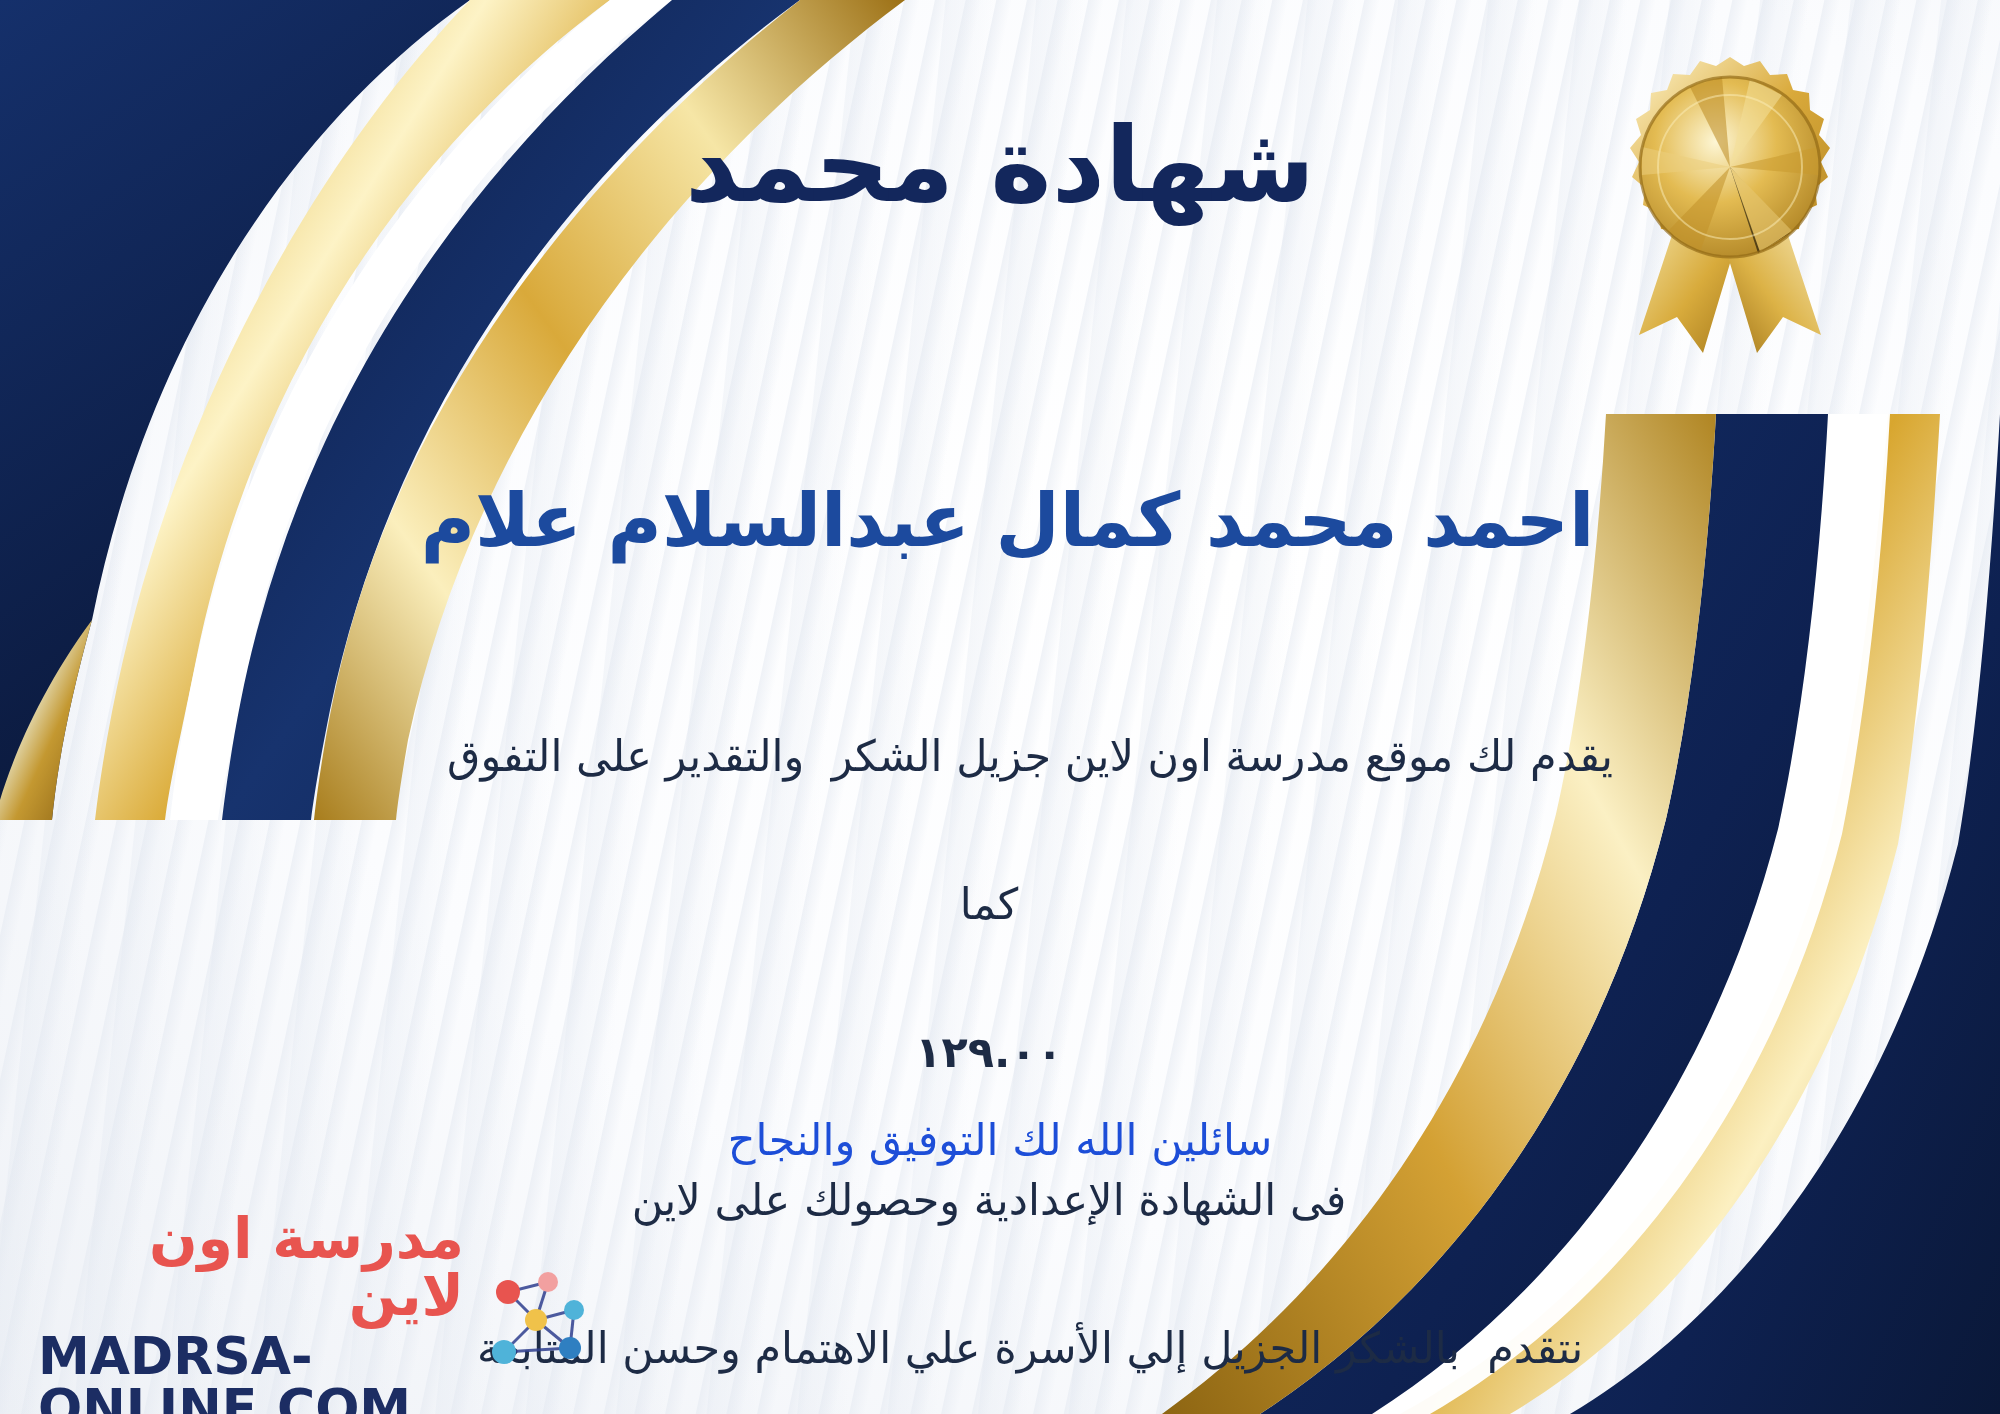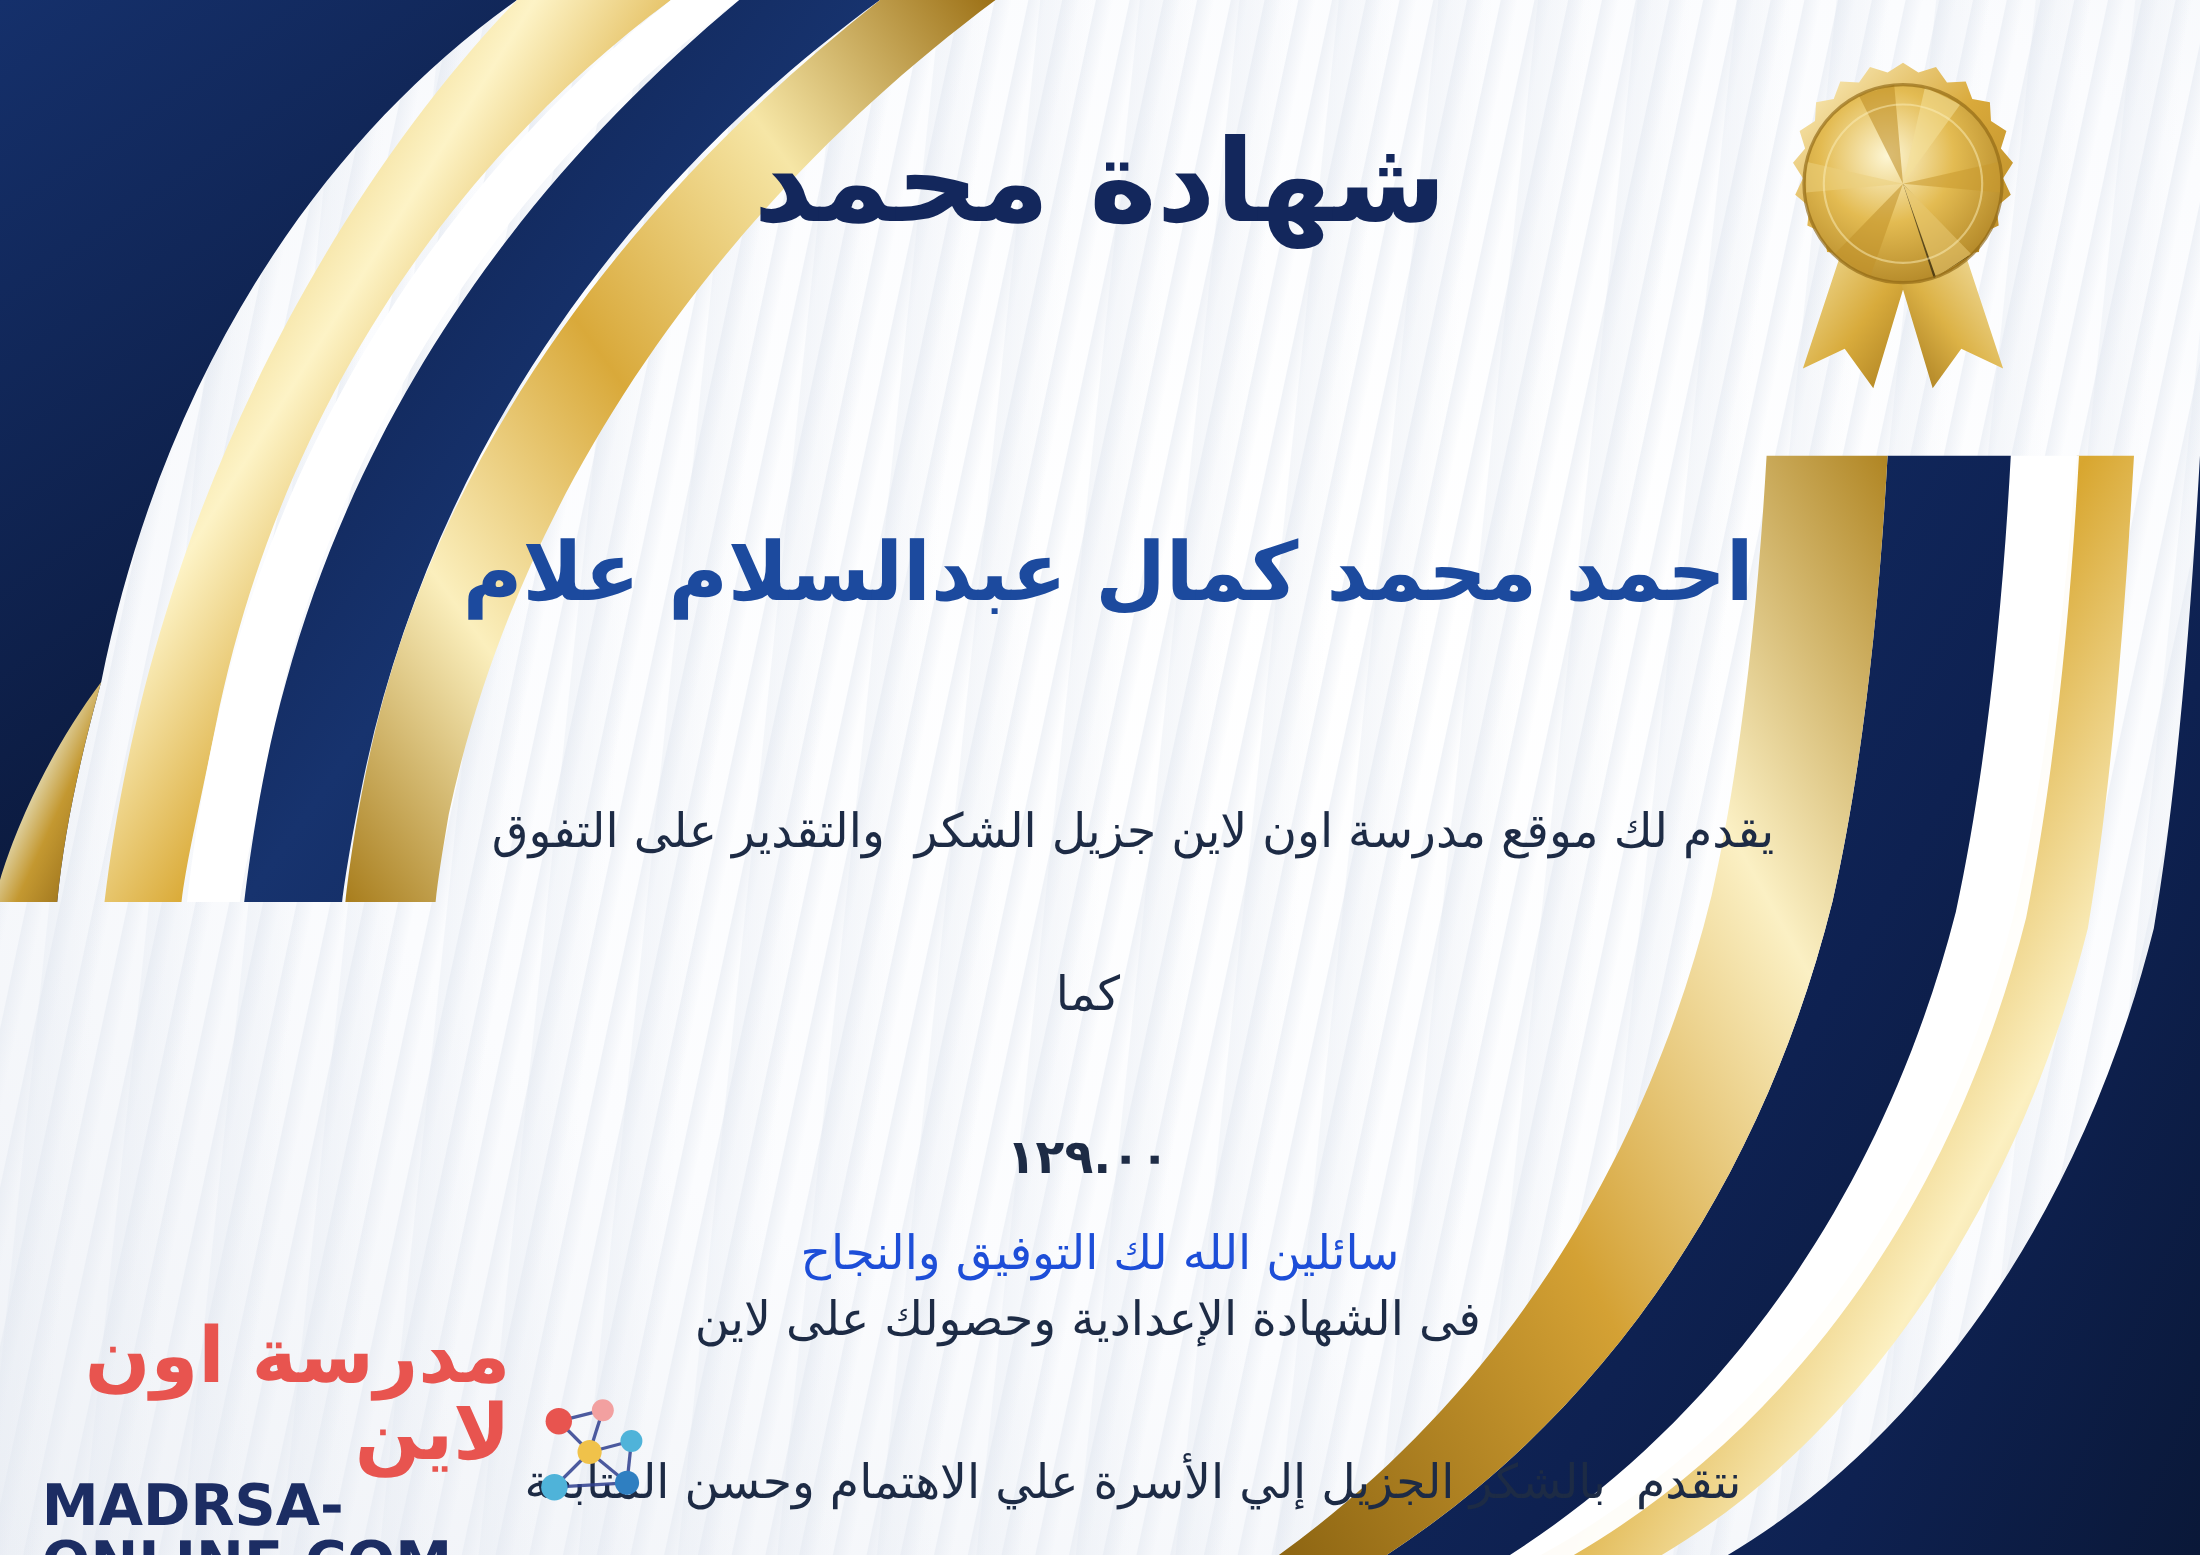--- a/index.html
+++ b/index.html
@@ -128,21 +128,21 @@
     gap: 10px;
     direction: rtl;
   }
   .logo-text {
     display: flex;
     flex-direction: column;
     align-items: flex-start;
     line-height: 1;
   }
   .logo-arabic {
-    font-size: 70px;
+    font-size: 57px;
     font-weight: bold;
     color: #e8544f;
     letter-spacing: -1px;
     direction: rtl;
   }
   .logo-latin {
     font-size: 52px;
     font-weight: bold;
     color: #1c2d63;
     letter-spacing: 0px;

